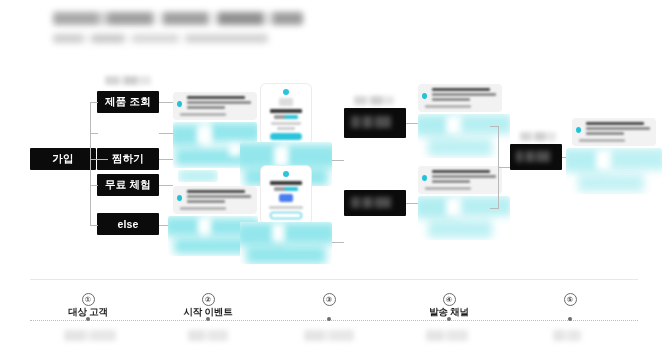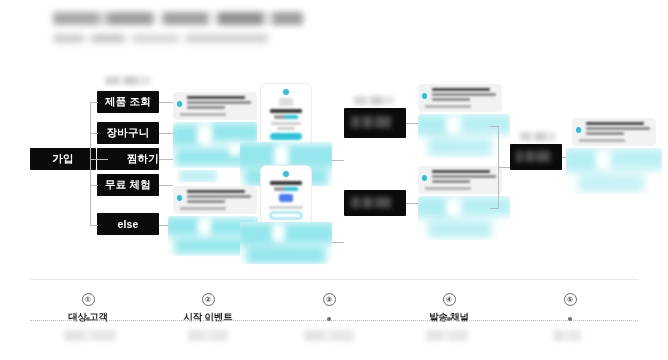--- a/index.html
+++ b/index.html
@@ -111,21 +111,21 @@
   .divider{position:absolute;left:30px;top:279px;width:608px;height:1px;
     background:#e8e8e8;}
   .steps{position:absolute;left:0;top:288px;width:668px;height:72px;}
   .step{position:absolute;top:0;width:120px;text-align:center;}
   .step .num{
     display:inline-block;width:11px;height:11px;line-height:11px;
     border:1px solid #6b6b6b;border-radius:50%;
     font-size:7.5px;color:#4a4a4a;font-weight:700;
   }
   .step .lbl{
-    margin-top:5px;font-size:9.5px;font-weight:700;color:#1c1c1c;
+    font-size:9.5px;font-weight:700;color:#1c1c1c;
     letter-spacing:-.2px;
   }
   .dotline{position:absolute;left:30px;top:320px;width:608px;height:1px;
     border-top:1px dotted #bdbdbd;}
   .sdot{position:absolute;top:317px;width:4px;height:4px;border-radius:50%;
     background:#6e6e6e;}
   .sfoot{position:absolute;top:330px;height:11px;border-radius:2px;
     background:linear-gradient(90deg,#e4e4e4 0 40%,#f1f1f1 40% 52%,
       #e7e7e7 52% 100%);
     filter:blur(2.6px);}
@@ -144,24 +144,21 @@
 
     <div class="cap" style="left:105px;top:6px;width:46px;"></div>
 
     <div class="blk" style="left:97px;top:21px;width:62px;height:22px;">
       <span>제품 조회</span>
     </div>
 
     <div class="blk" style="left:30px;top:78px;width:66px;height:22px;">
       <span>가입</span>
     </div>
-    <div class="blk" style="left:97px;top:52px;width:62px;height:22px;">
-      <span>장바구니</span>
-    </div>
-    <div class="blk" style="left:97px;top:78px;width:62px;height:22px;justify-content:flex-end;">
+    <div class="blk" style="left:97px;top:78px;width:62px;height:22px;">
       <span>찜하기</span>
     </div>
     <div class="blk" style="left:97px;top:104px;width:62px;height:22px;">
       <span>무료 체험</span>
     </div>
     <div class="blk plain" style="left:97px;top:143px;width:62px;height:22px;">
       <span>else</span>
     </div>
 
     <div class="ln h" style="left:96px;top:89px;width:12px;"></div>

